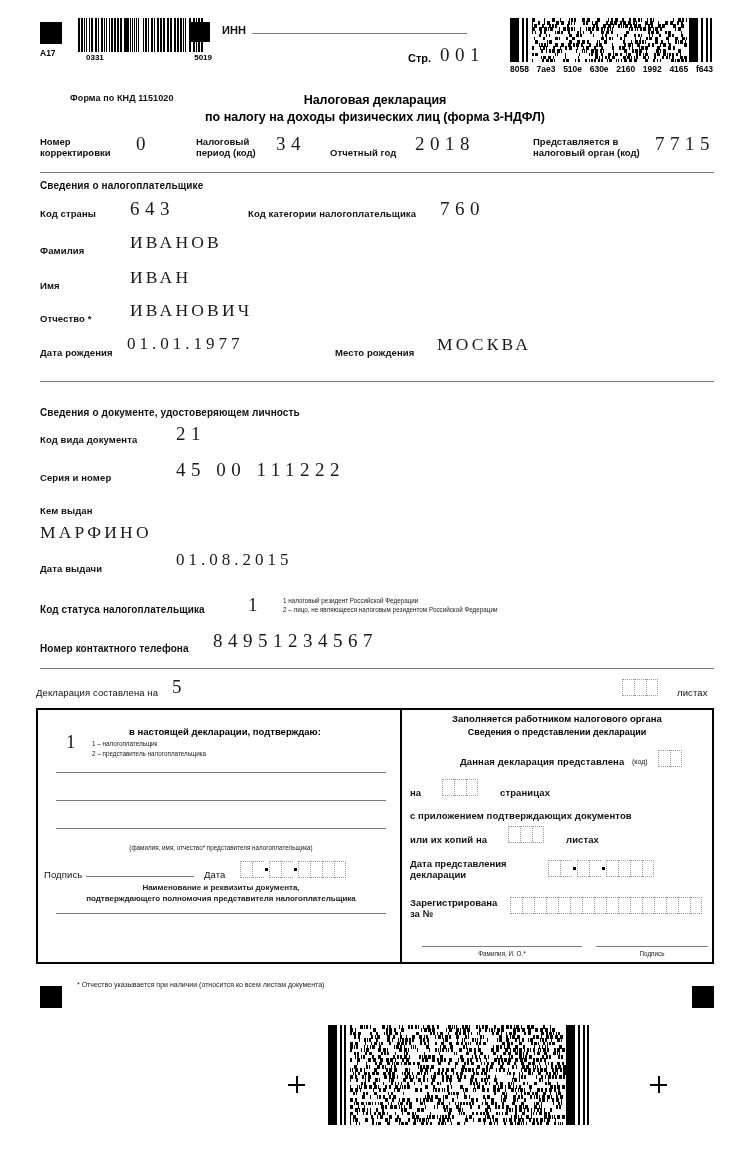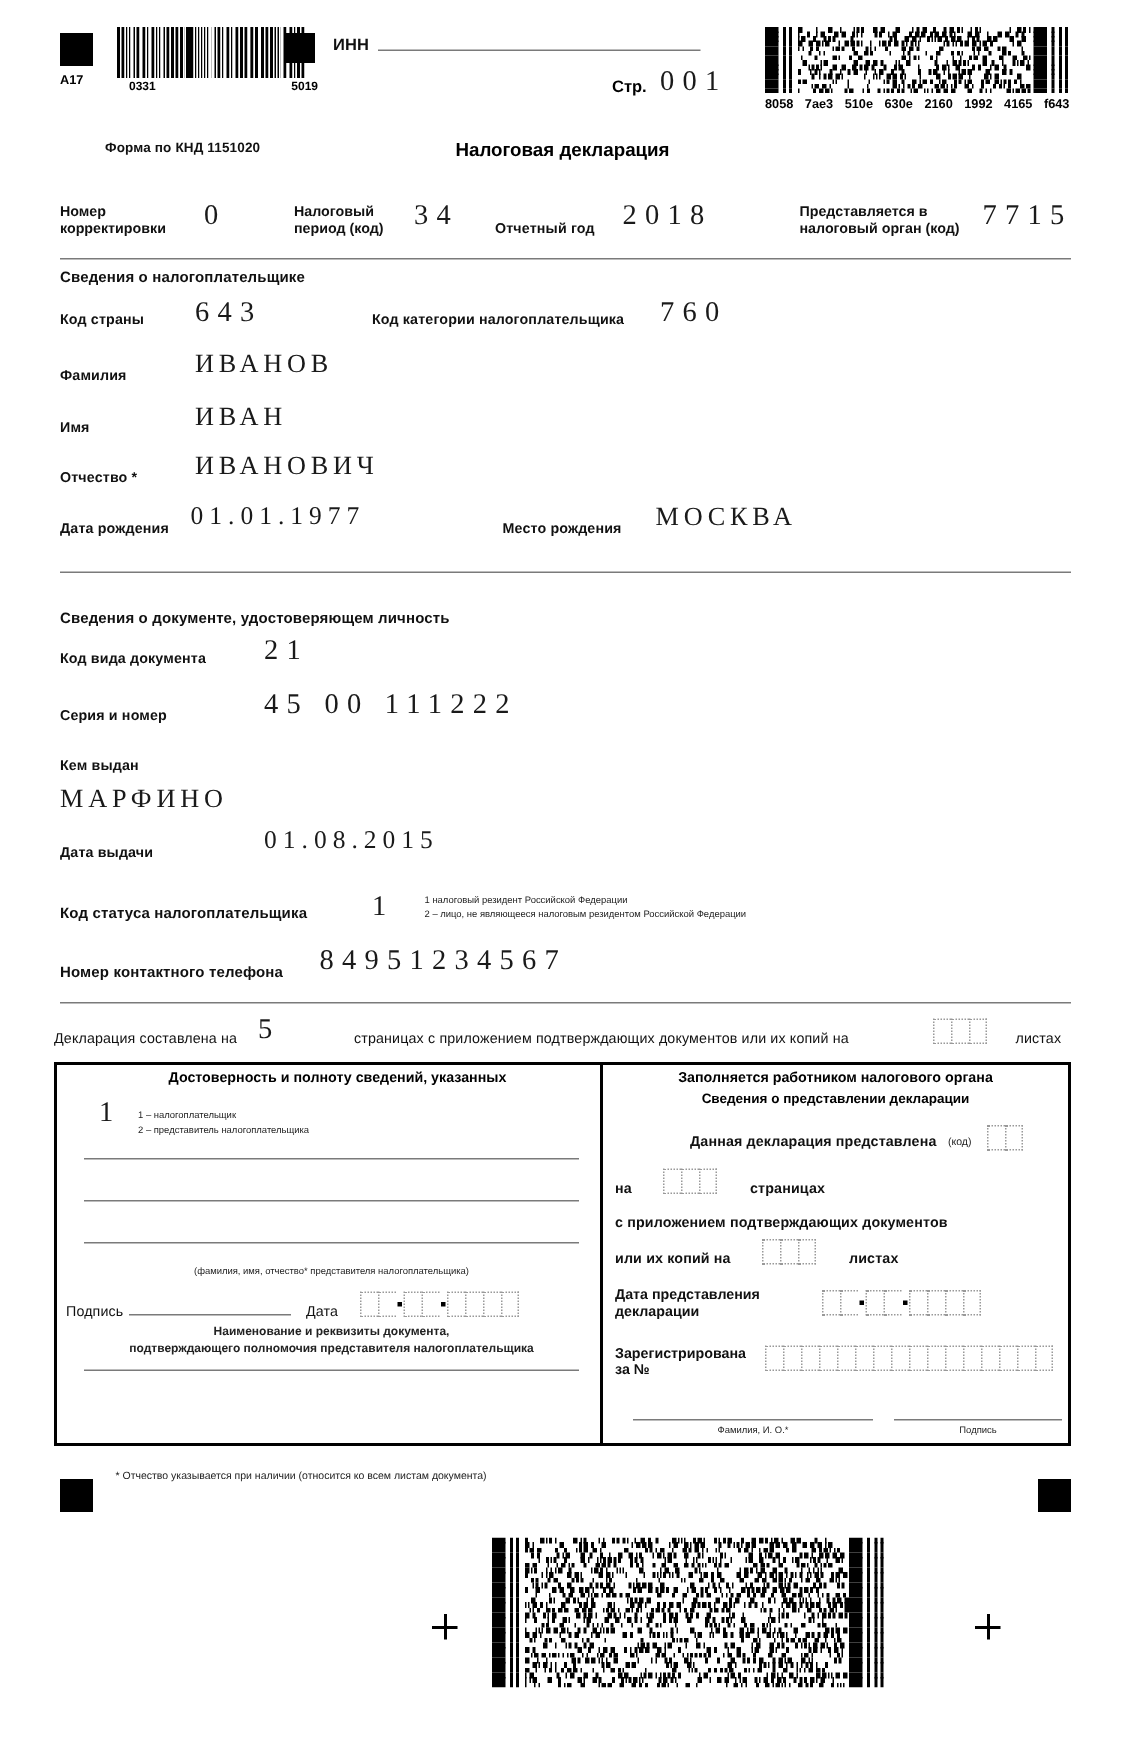--- a/index.html
+++ b/index.html
@@ -681,20 +681,21 @@
         <span>2160</span>
         <span>1992</span>
         <span>4165</span>
         <span>f643</span>
       </div>
   </div>
 
   <div class="abs lbl" style="left:70px;top:93px;font-size:9px;">Форма по КНД 1151020</div>
 
   <div class="abs" style="left:0;top:93px;width:750px;text-align:center;font-size:12.5px;font-weight:bold;">Налоговая декларация</div>
+  <div class="abs" style="left:0;top:110px;width:750px;text-align:center;font-size:12.5px;font-weight:bold;">по налогу на доходы физических лиц (форма 3-НДФЛ)</div>
 
   <div class="abs lbl-n" style="left:40px;top:136px;width:80px;">
     <span>Номер</span><br>
     <span>корректировки</span>
   </div>
   <div class="abs val" style="left:136px;top:133px;">0</div>
 
   <div class="abs lbl-n" style="left:196px;top:136px;width:72px;">
     <span>Налоговый</span><br>
     <span>период (код)</span>
@@ -756,36 +757,35 @@
   <div class="abs tiny" style="left:283px;top:597px;">1  налоговый резидент Российской Федерации</div>
   <div class="abs tiny" style="left:283px;top:606px;">2 – лицо, не являющееся налоговым резидентом Российской Федерации</div>
 
   <div class="abs lbl" style="left:40px;top:643px;font-size:10px;">Номер контактного телефона</div>
   <div class="abs val" style="left:213px;top:630px;">84951234567</div>
 
   <div class="abs hr" style="left:40px;top:668px;width:674px;"></div>
 
   <div class="abs lbl" style="left:36px;top:687px;font-weight:normal;font-size:9.5px;">Декларация составлена на</div>
   <div class="abs val-one" style="left:172px;top:676px;">5</div>
-  <div class="abs lbl" style="left:236px;top:687px;font-weight:normal;font-size:9.5px;">страницах с приложением подтверждающих документов или их копий на</div>
 
   <div class="abs cells small" style="left:622px;top:679px;">
     <span class="c"></span>
     <span class="c"></span>
     <span class="c"></span>
   </div>
   <div class="abs lbl" style="left:677px;top:687px;font-weight:normal;font-size:9.5px;">листах</div>
 
   <div class="abs boxline" style="left:36px;top:708px;width:678px;height:2px;"></div>
   <div class="abs boxline" style="left:36px;top:962px;width:678px;height:2px;"></div>
   <div class="abs boxline" style="left:36px;top:708px;width:2px;height:256px;"></div>
   <div class="abs boxline" style="left:712px;top:708px;width:2px;height:256px;"></div>
   <div class="abs boxline" style="left:400px;top:708px;width:2px;height:256px;"></div>
 
-  <div class="abs" style="left:60px;top:713px;width:330px;text-align:center;font-size:9.5px;font-weight:bold;">Достоверность и полноту сведений, указанных</div>
+  <div class="abs" style="left:60px;top:726px;width:330px;text-align:center;font-size:9.5px;font-weight:bold;">в настоящей декларации, подтверждаю:</div>
 
   <div class="abs val-one" style="left:66px;top:731px;">1</div>
   <div class="abs tiny" style="left:92px;top:740px;">1 – налогоплательщик</div>
   <div class="abs tiny" style="left:92px;top:750px;">2 – представитель налогоплательщика</div>
 
   <div class="abs hr" style="left:56px;top:772px;width:330px;"></div>
   <div class="abs hr" style="left:56px;top:800px;width:330px;"></div>
   <div class="abs hr" style="left:56px;top:828px;width:330px;"></div>
 
   <div class="abs tiny-c" style="left:56px;top:844px;width:330px;">(фамилия, имя, отчество* представителя налогоплательщика)</div>

